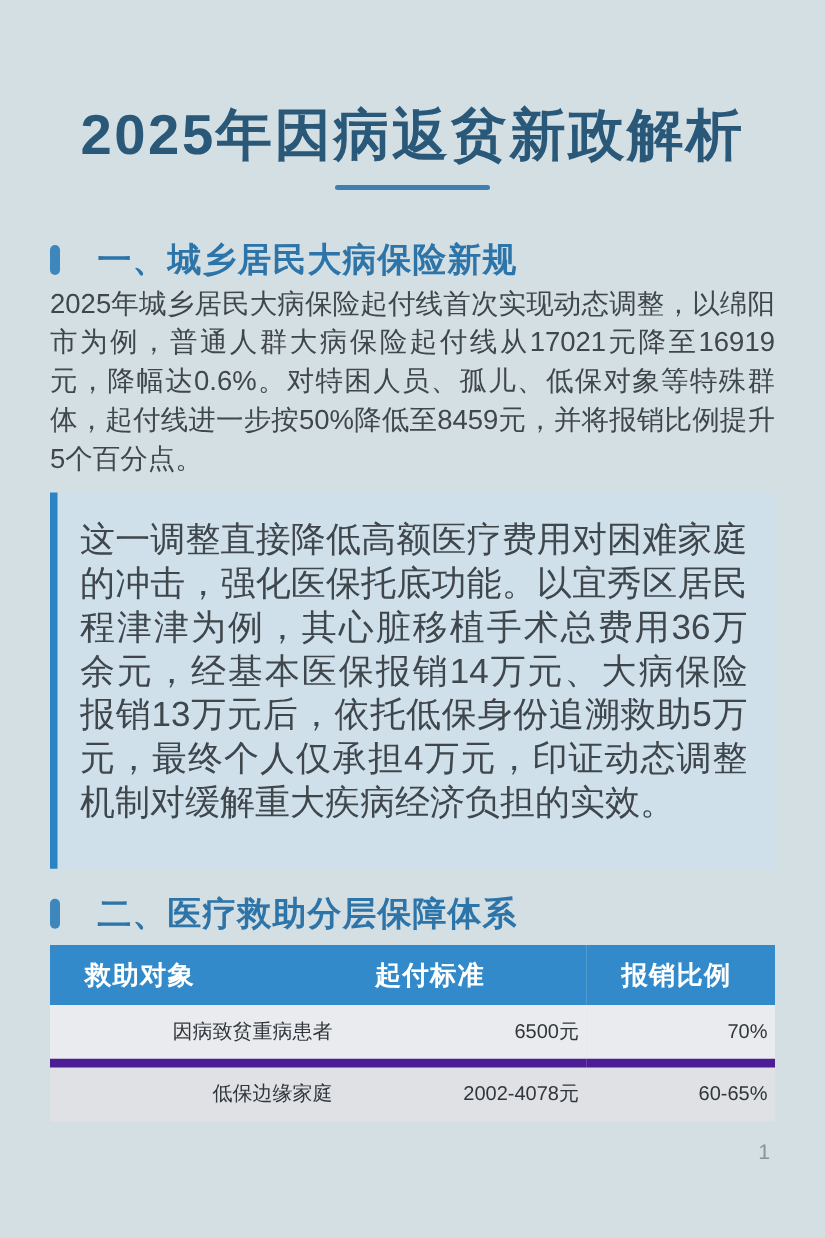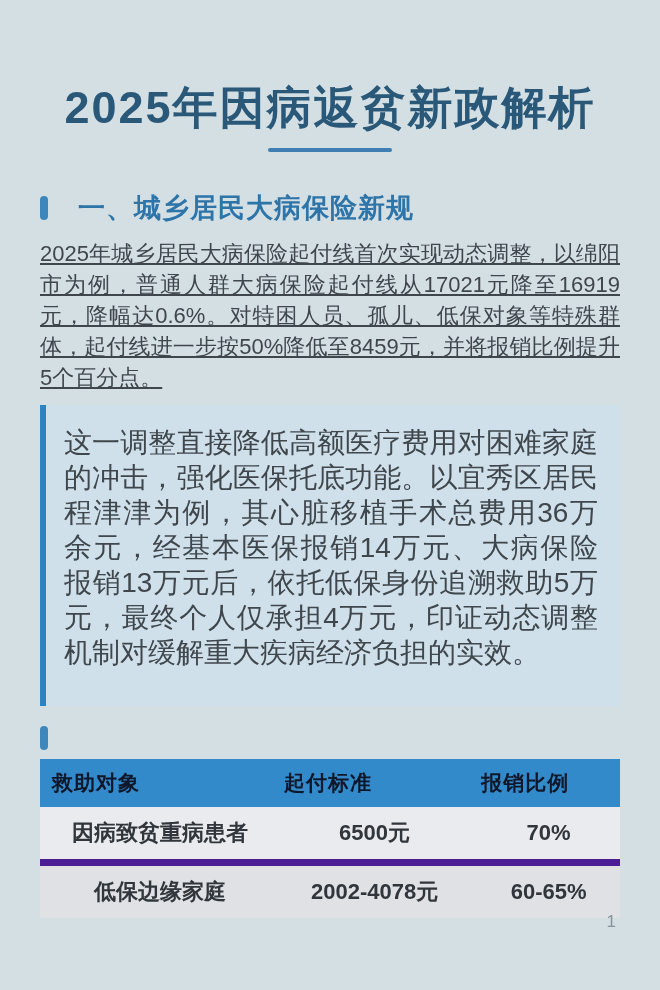--- a/index.html
+++ b/index.html
@@ -56,27 +56,26 @@
   }
   .section-heading h2 {
     margin: 0;
     font-size: 27px;
     line-height: 32px;
     font-weight: 800;
     color: var(--heading-blue, #2d74a8);
     letter-spacing: 1px;
   }
   .body-text {
-    margin: 14px 0 0 0;
+    margin: 3px 0 0 0;
     font-size: 22px;
     line-height: 31px;
     color: var(--body-text, #3f464c);
     text-align: justify;
     word-break: break-all;
-    text-decoration: underline;
   }
   .callout {
     margin-top: 12px;
     background: var(--callout-bg, #cfe0ea);
     border-left: 6px solid var(--callout-border, #2b83c1);
     padding: 20px 22px 36px 18px;
     box-sizing: border-box;
   }
   .callout p {
     margin: 0;
@@ -96,33 +95,32 @@
     width: 100%;
     margin-top: 9px;
     border-collapse: collapse;
     table-layout: fixed;
   }
   .aid-table col.c1 { width: 40%; }
   .aid-table col.c2 { width: 34%; }
   .aid-table col.c3 { width: 26%; }
   .aid-table th {
     background: var(--table-header-bg, #328aca);
-    color: #0f172a;
+    color: #ffffff;
     font-size: 21px;
     font-weight: 700;
     text-align: left;
-    padding: 10px 6px 10px 12px;
+    padding: 10px 6px 10px 28px;
     letter-spacing: 1px;
   }
   .aid-table td {
-    font-size: 22px;
+    font-size: 16px;
     color: var(--table-text, #30363b);
-    text-align: center;
+    text-align: right;
     padding: 11px 6px 11px 14px;
-    font-weight: bold;
   }
   .aid-table tbody tr:nth-child(odd) td {
     background: var(--row-light, #eaebee);
   }
   .aid-table tbody tr:nth-child(even) td {
     background: var(--row-dark, #dfe1e5);
   }
   .aid-table tbody tr + tr td {
     border-top: 7px solid #4c1d95;
   }
@@ -148,20 +146,21 @@
   </div>
 
   <p class="body-text">2025年城乡居民大病保险起付线首次实现动态调整，以绵阳市为例，普通人群大病保险起付线从17021元降至16919元，降幅达0.6%。对特困人员、孤儿、低保对象等特殊群体，起付线进一步按50%降低至8459元，并将报销比例提升5个百分点。</p>
 
   <div class="callout">
     <p>这一调整直接降低高额医疗费用对困难家庭的冲击，强化医保托底功能。以宜秀区居民程津津为例，其心脏移植手术总费用36万余元，经基本医保报销14万元、大病保险报销13万元后，依托低保身份追溯救助5万元，最终个人仅承担4万元，印证动态调整机制对缓解重大疾病经济负担的实效。</p>
   </div>
 
   <div class="section-heading s2">
     <span class="accent-bar"></span>
+    <h2>二、医疗救助分层保障体系</h2>
   </div>
 
 
   <table class="aid-table">
     <colgroup>
       <col class="c1">
         <col class="c2">
         <col class="c3">
     </colgroup>
     <thead>

